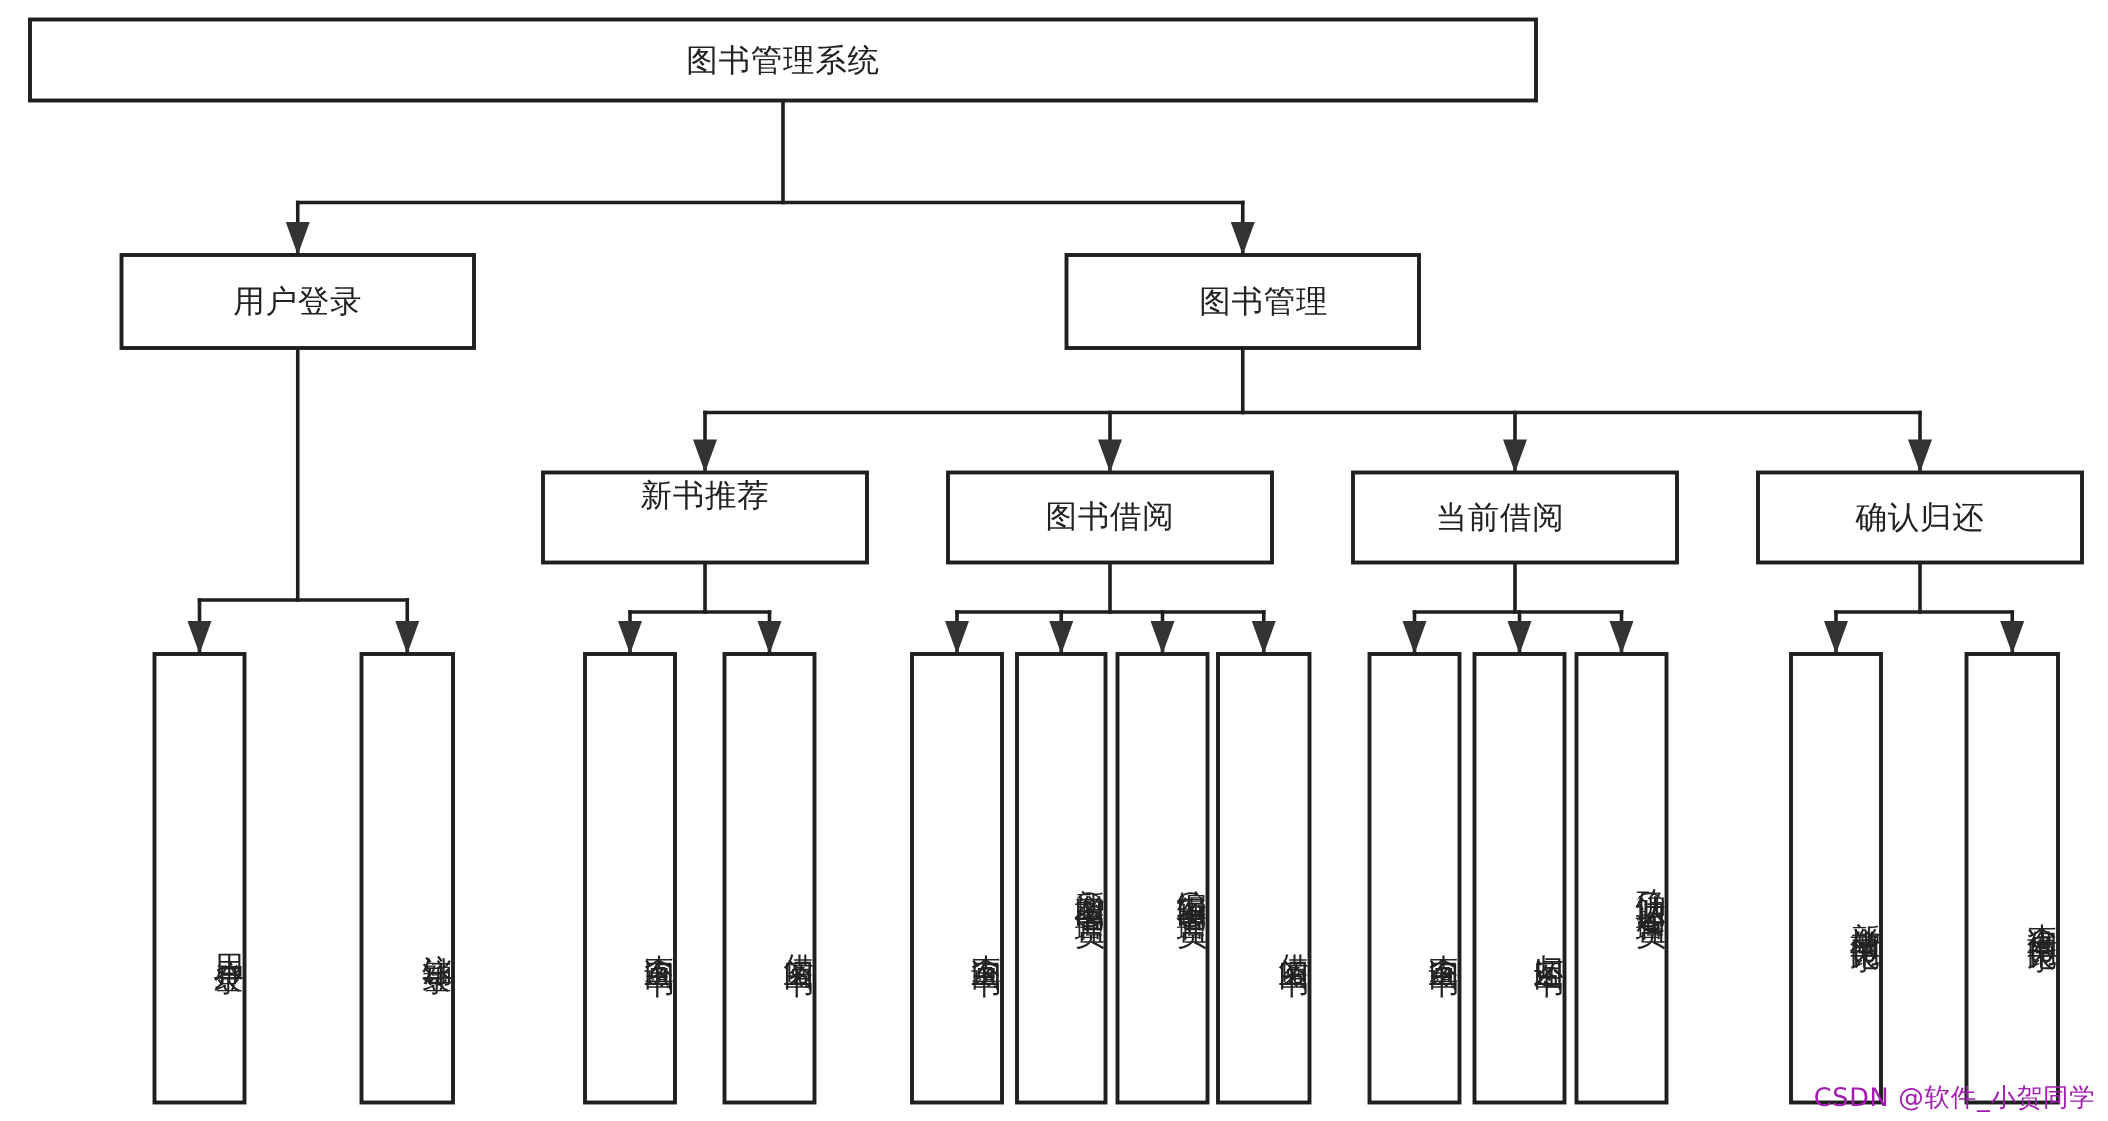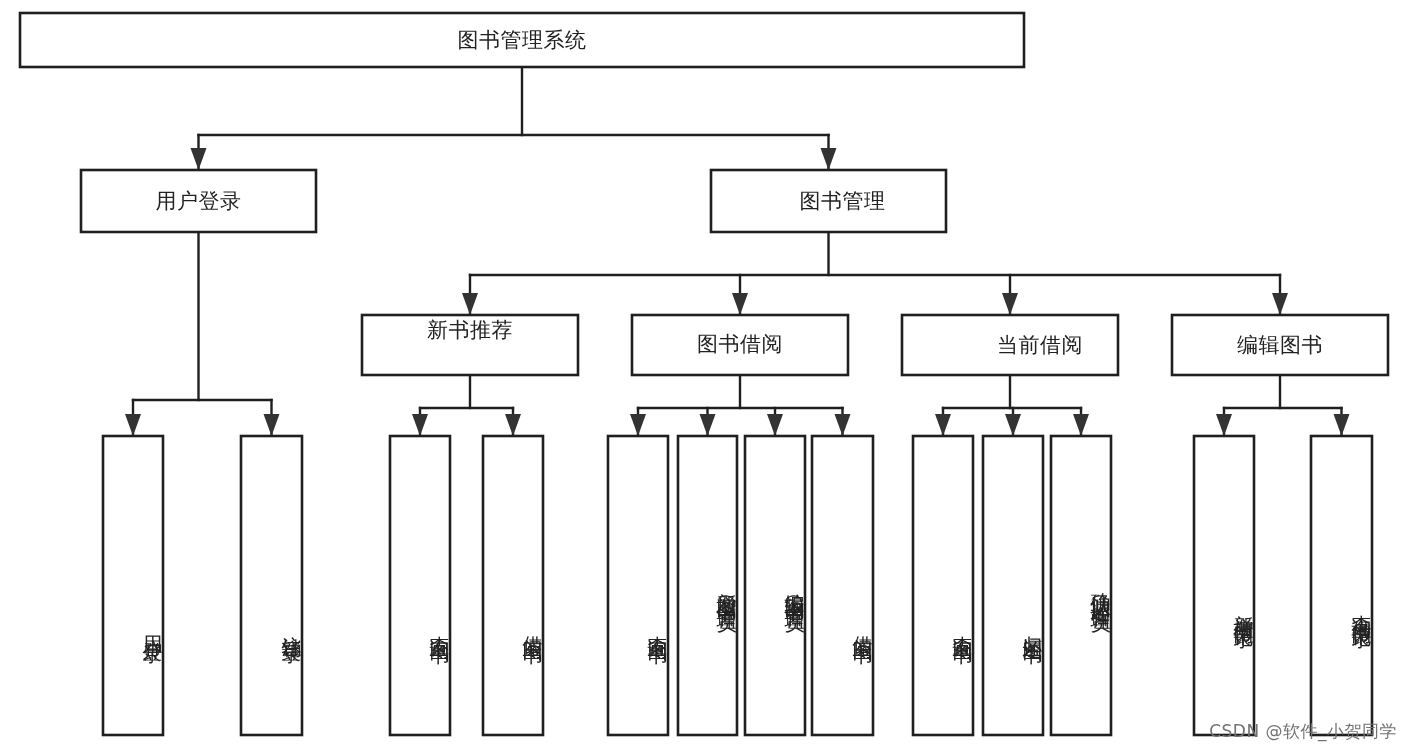--- a/index.html
+++ b/index.html
@@ -64,21 +64,21 @@
     text-orientation: upright;
     letter-spacing: 3px;
     line-height: 1;
     pointer-events: none;
   }
   .watermark {
     position: absolute;
     right: 8px;
     bottom: 4px;
     font-size: 17px;
-    color: #737373;
+    color: #a21caf;
     letter-spacing: 0.5px;
     white-space: nowrap;
   }
 </style>
 </head>
 <body>
 
 <div id="diagram-root">
 
   <svg id="flow" viewBox="0 0 1405 747">
@@ -159,22 +159,22 @@
         <rect x="1311" y="436" width="61" height="299" class="node-rect"></rect>
       </g>
   </svg>
 
   <div id="labels-layer">
       <div class="node-label-h" style="left: 20px; top: 13px; width: 1004px; height: 54px;">图书管理系统</div>
       <div class="node-label-h" style="left: 81px; top: 170px; width: 235px; height: 62px;">用户登录</div>
       <div class="node-label-h" style="left: 725px; top: 170px; width: 235px; height: 62px;">图书管理</div>
       <div class="node-label-h" style="left: 362px; top: 300px; width: 216px; height: 60px;">新书推荐</div>
       <div class="node-label-h" style="left: 632px; top: 297px; width: 216px; height: 60px; margin-top: 17px;">图书借阅</div>
-      <div class="node-label-h" style="left: 932px; top: 315px; width: 216px; height: 60px;">当前借阅</div>
-      <div class="node-label-h" style="left: 1172px; top: 315px; width: 216px; height: 60px;">编辑图书</div>
+      <div class="node-label-h" style="left: 892px; top: 315px; width: 216px; height: 60px;">当前借阅</div>
+      <div class="node-label-h" style="left: 1172px; top: 315px; width: 216px; height: 60px;">确认归还</div>
       <div class="node-label-v" style="left: 103px; top: 516px; width: 60px; height: 219px;">用户登录</div>
       <div class="node-label-v" style="left: 241px; top: 516px; width: 61px; height: 219px;">注销登录</div>
       <div class="node-label-v" style="left: 390px; top: 516px; width: 60px; height: 219px;">查询图书</div>
       <div class="node-label-v" style="left: 483px; top: 516px; width: 60px; height: 219px;">借阅图书</div>
       <div class="node-label-v" style="left: 608px; top: 516px; width: 60px; height: 219px;">查询图书</div>
       <div class="node-label-v" style="left: 678px; top: 446px; width: 59px; height: 289px;">新增图书（管理员）</div>
       <div class="node-label-v" style="left: 745px; top: 446px; width: 60px; height: 289px;">编辑图书（管理员）</div>
       <div class="node-label-v" style="left: 812px; top: 516px; width: 61px; height: 219px;">借阅图书</div>
       <div class="node-label-v" style="left: 913px; top: 516px; width: 60px; height: 219px;">查询图书</div>
       <div class="node-label-v" style="left: 983px; top: 516px; width: 60px; height: 219px;">归还图书</div>

